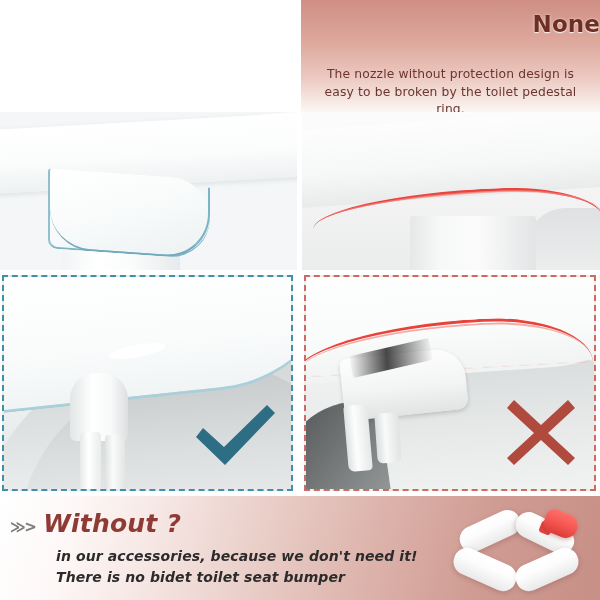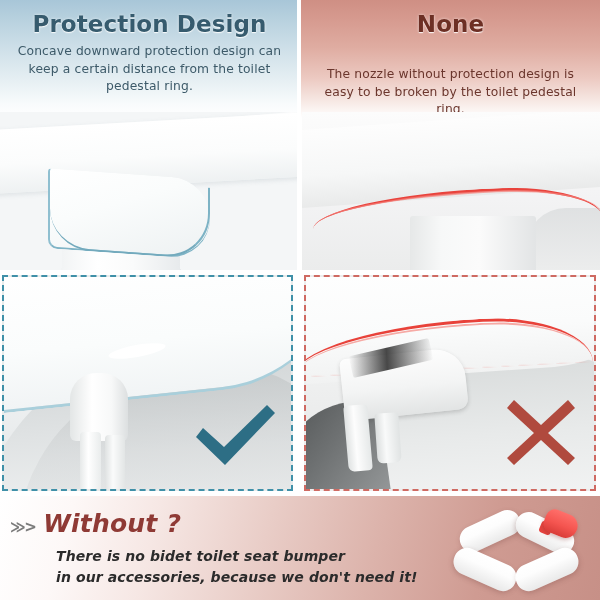--- a/index.html
+++ b/index.html
@@ -60,20 +60,21 @@
     letter-spacing: 0.1px;
     line-height: 26px;
   }
   .title-blue {
     color: #365b6e;
     text-shadow: 0 1px 1px rgba(255,255,255,0.85), 0 0 3px rgba(255,255,255,0.6);
   }
   .title-red {
     color: #6d2f24;
     text-shadow: 0 1px 1px rgba(255,255,255,0.85), 0 0 3px rgba(255,255,255,0.6);
+    text-align: right;
   }
   .header-sub {
     margin: 0;
     padding: 6px 12px 0 12px;
     font-size: 12.3px;
     line-height: 17.5px;
     letter-spacing: 0.15px;
   }
   .sub-blue { color: #3d5a69; }
   .sub-red  { color: #6b362d; margin-top: 23px; }
@@ -430,24 +431,20 @@
     transform: rotate(22deg);
   }
 </style>
 </head>
 <body>
 
 <div id="page">
 
   <div class="header">
 
-    <div class="header-half header-left">
-      <div class="header-title title-blue">Protection Design</div>
-      <div class="header-sub sub-blue">Concave downward protection design can keep a certain distance from the toilet pedestal ring.</div>
-    </div>
 
     <div class="header-divider"></div>
 
     <div class="header-half header-right">
       <div class="header-title title-red">None</div>
       <div class="header-sub sub-red">The nozzle without protection design is easy to be broken by the toilet pedestal ring.</div>
     </div>
   </div>
 
   <div class="grid">
@@ -502,22 +499,22 @@
   </div>
 
   <div class="footer">
 
     <div class="footer-title-row">
       <span class="chevrons">≫&gt;</span>
       <span class="footer-title">Without ?</span>
     </div>
 
     <div class="footer-lines">
+      <div>in our accessories, because we don't need it!</div>
       <div>There is no bidet toilet seat bumper</div>
-      <div>in our accessories, because we don't need it!</div>
     </div>
 
     <div class="bumpers">
       <div class="cap cap-a"></div>
       <div class="cap cap-b"></div>
       <div class="cap cap-c"></div>
       <div class="cap cap-d"></div>
       <div class="cap-red-notch"></div>
       <div class="cap-red"></div>
     </div>

